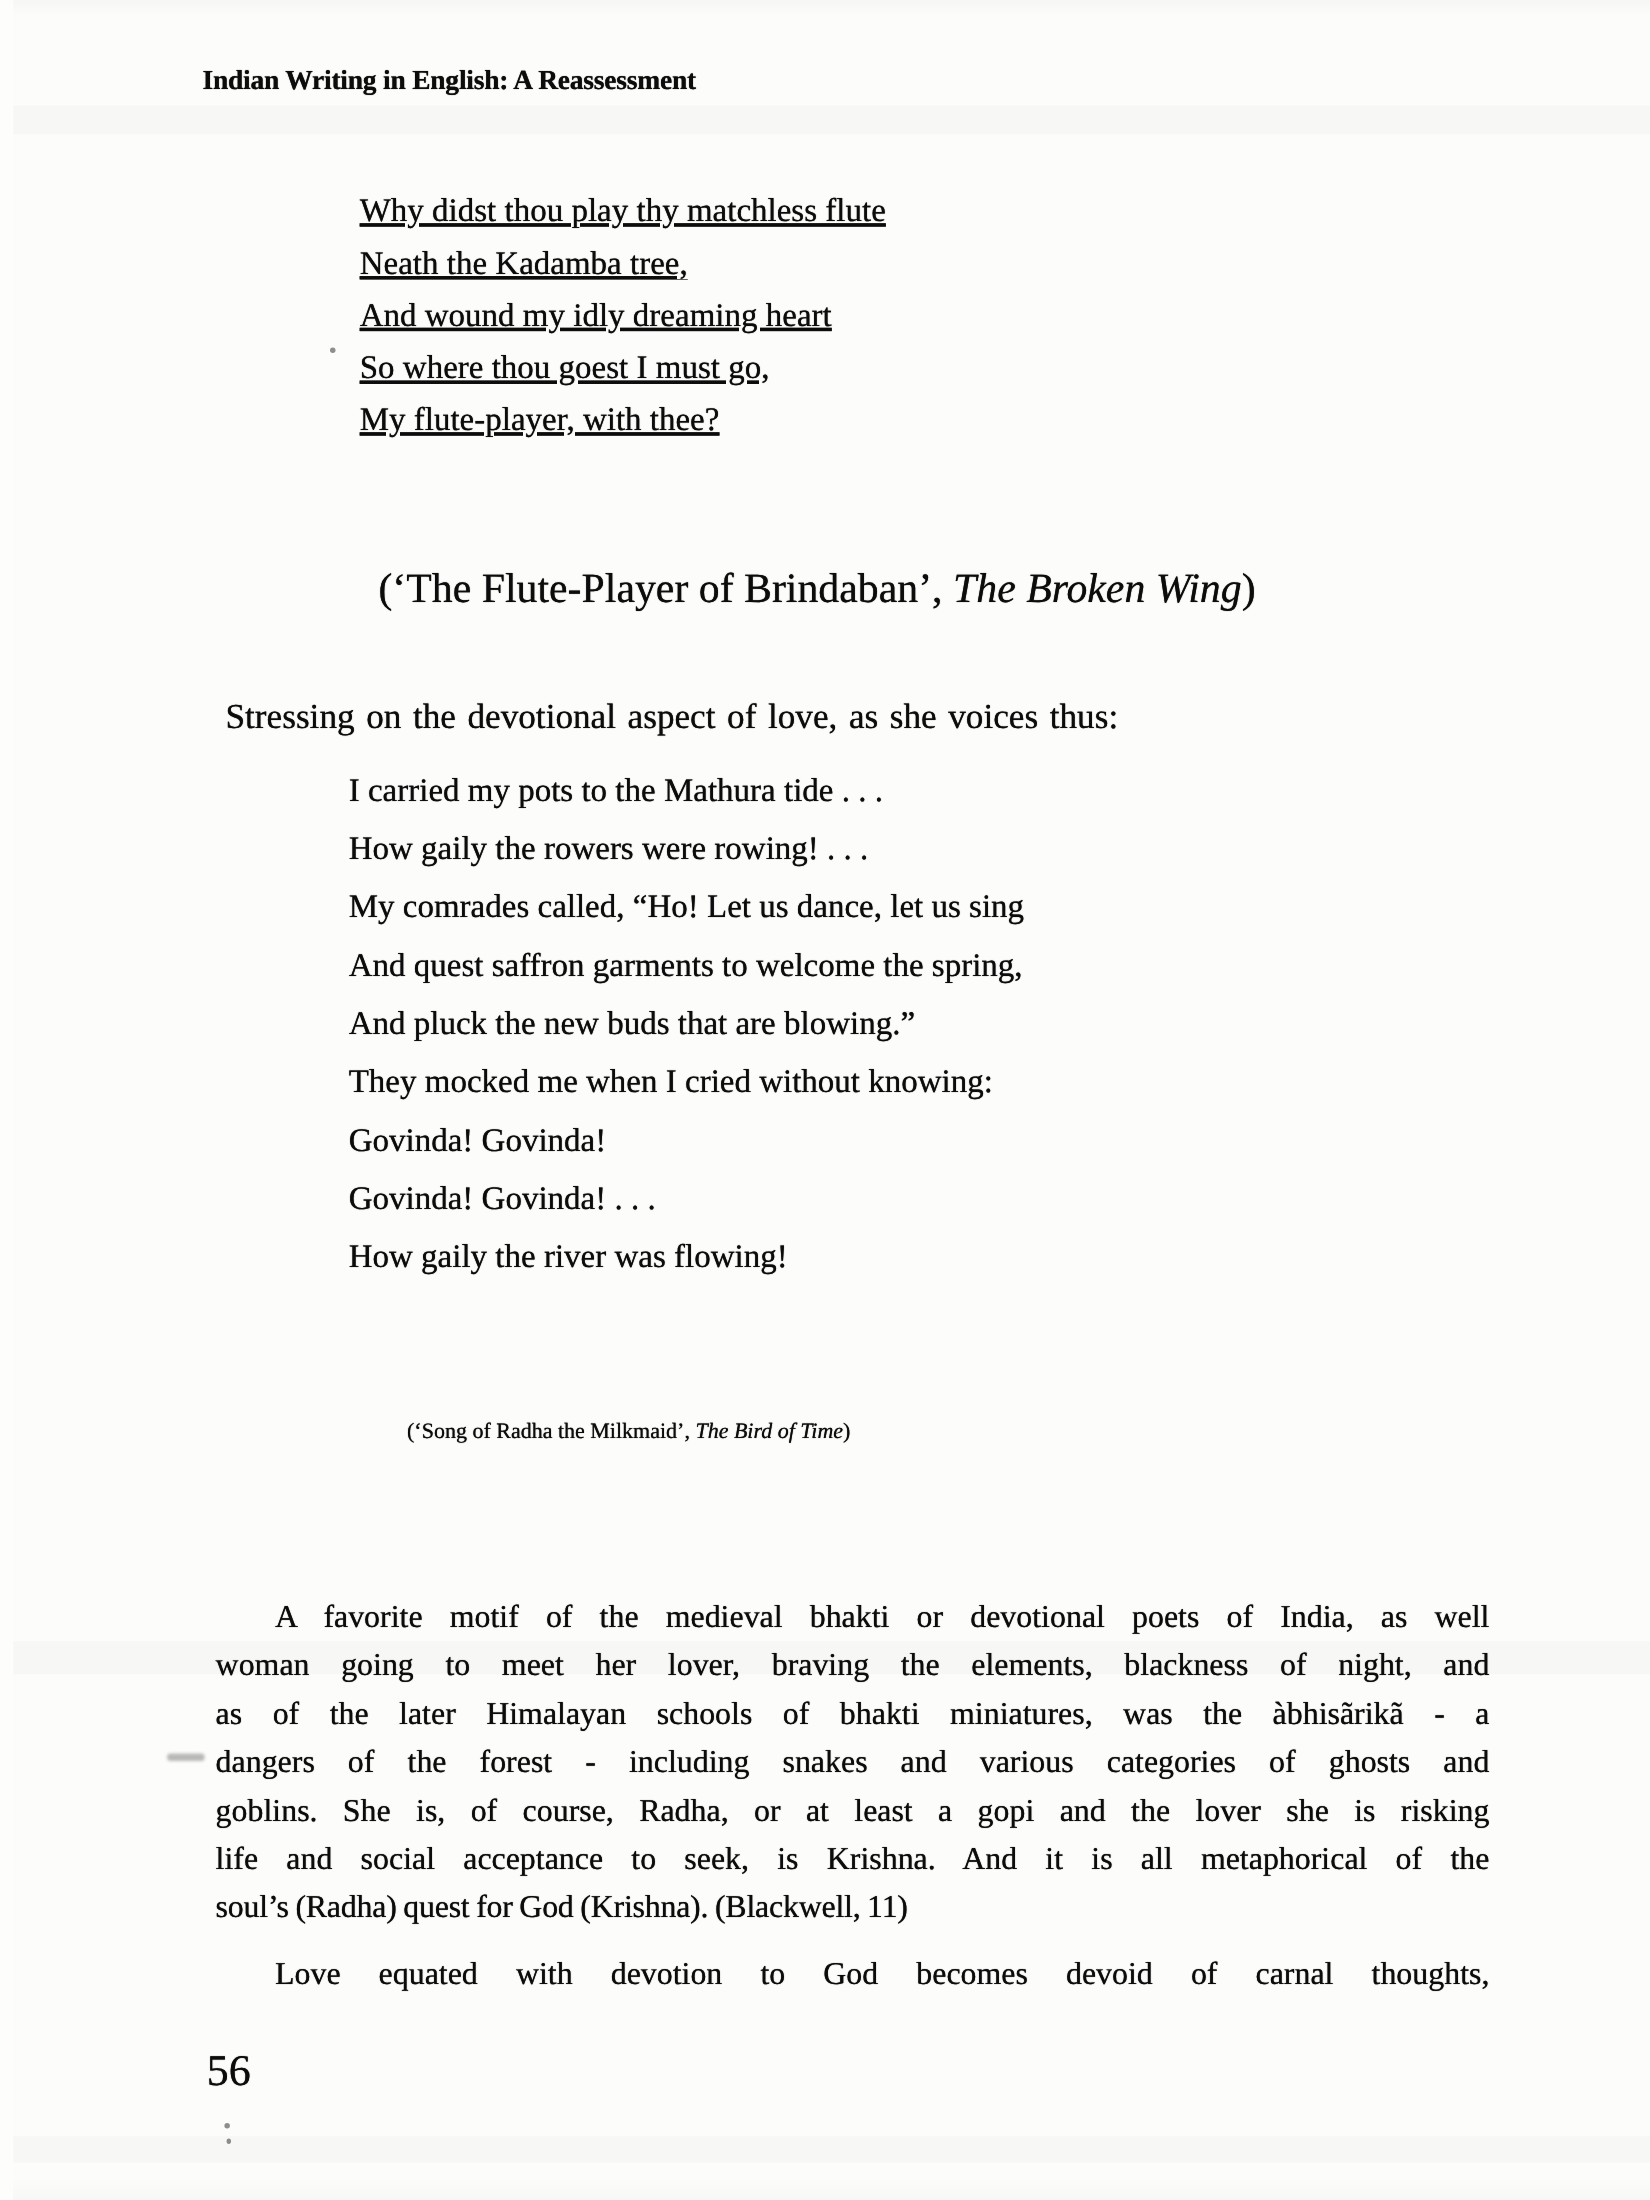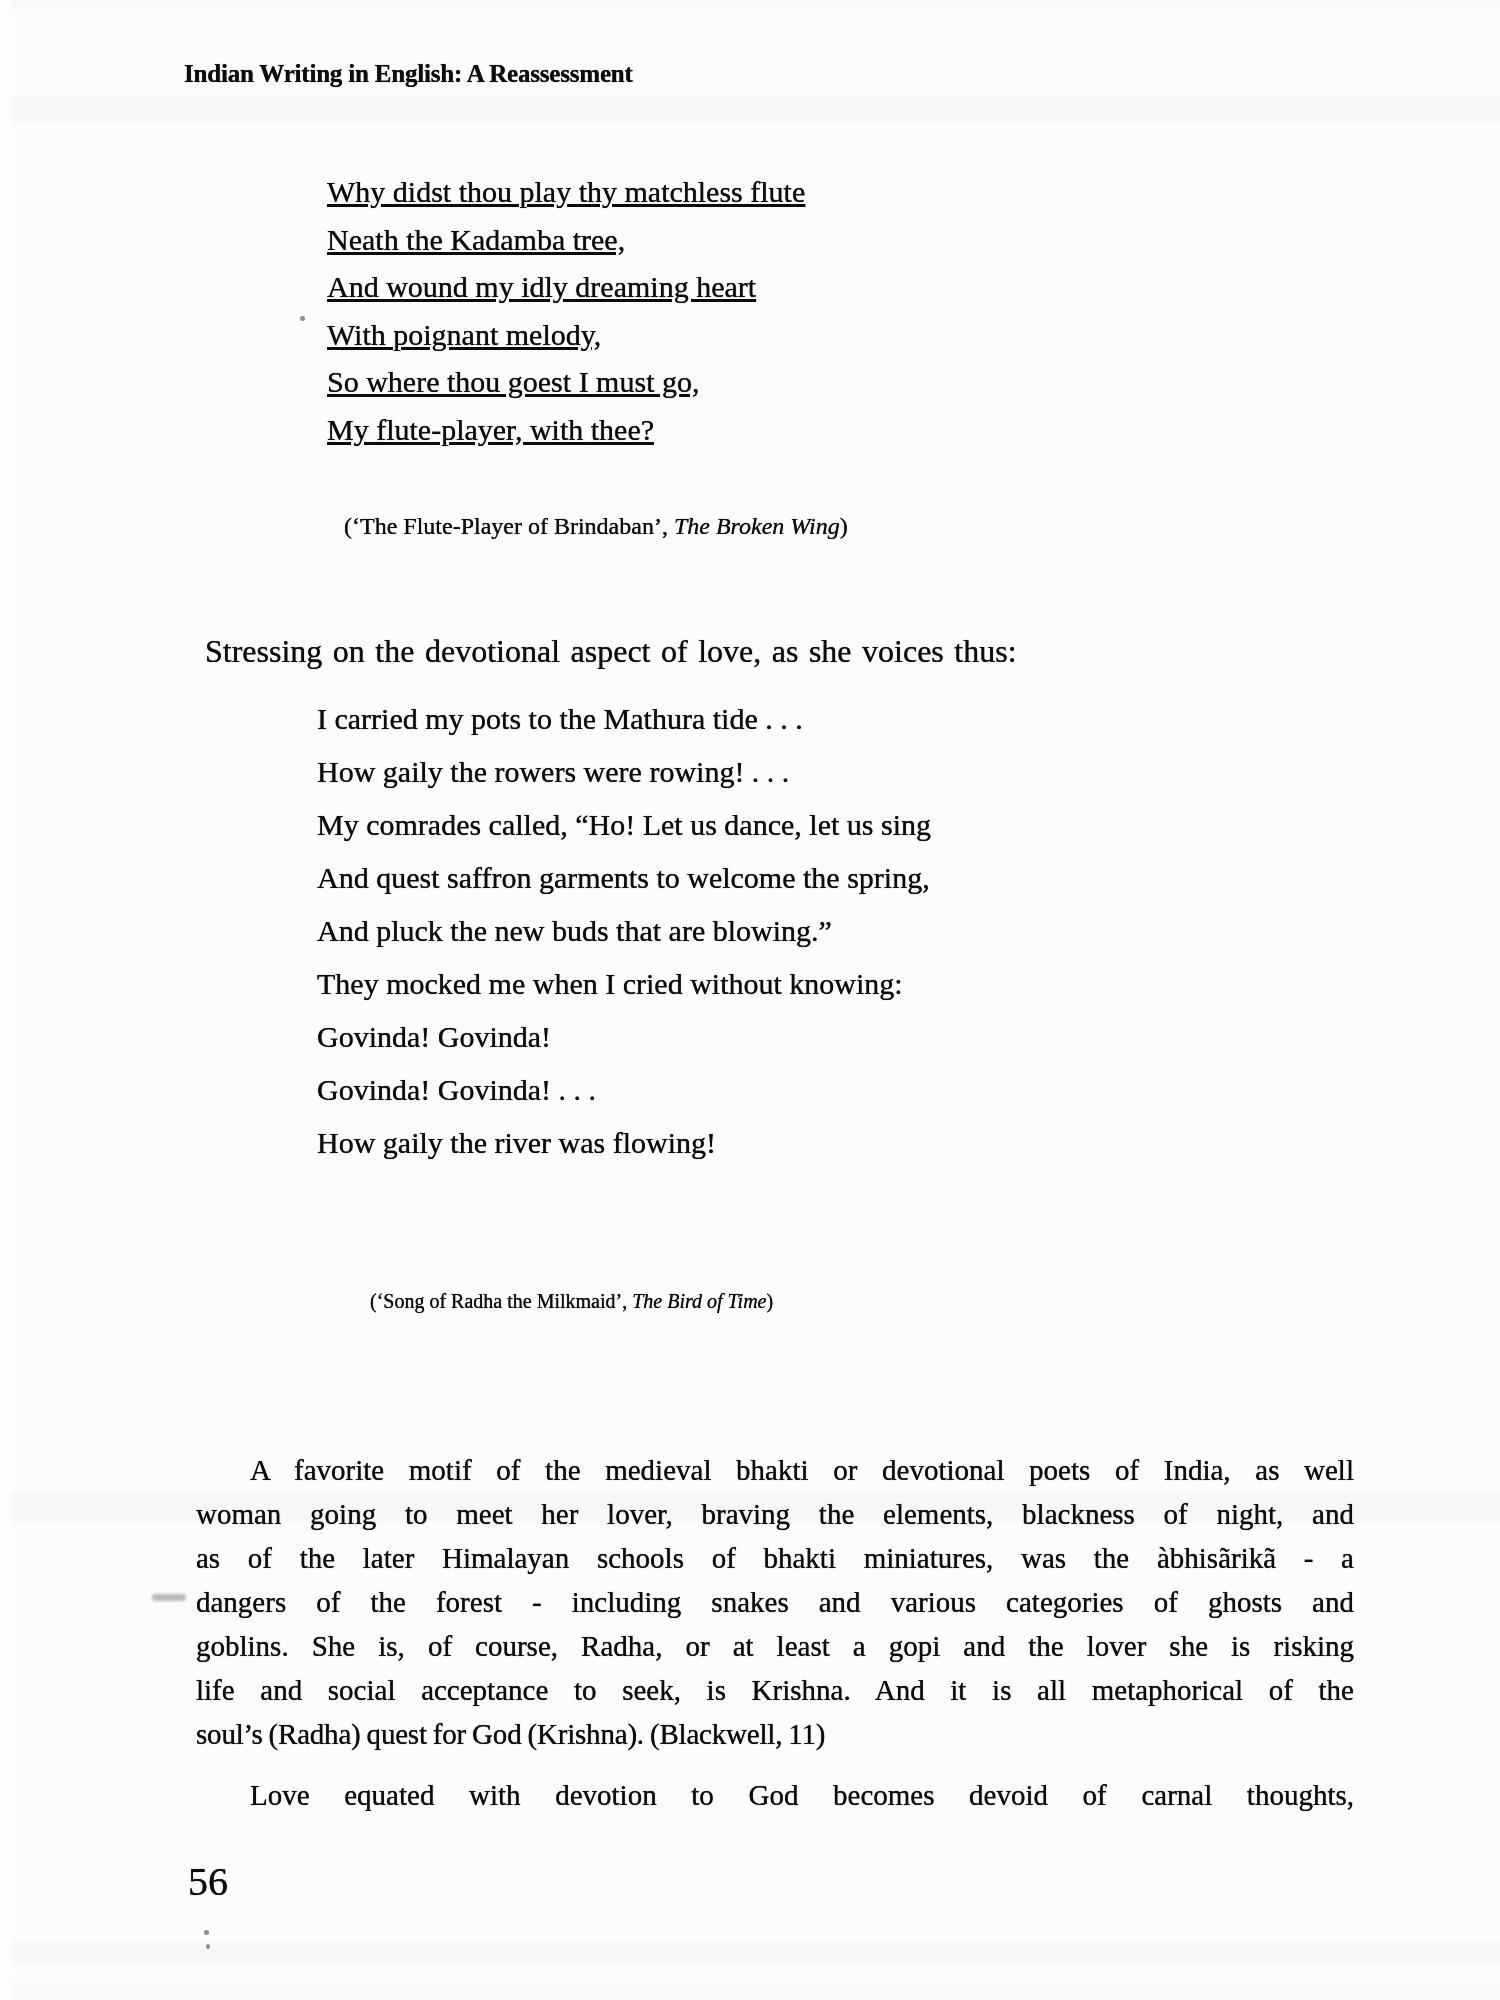--- a/index.html
+++ b/index.html
@@ -17,21 +17,21 @@
       linear-gradient(0deg, rgba(0,0,0,0.02) 0, rgba(0,0,0,0) 20px),
       #fcfcfa;
   }
   .band { position:absolute; left:0; width:100%; background:rgba(110,110,110,0.035); pointer-events:none; }
   .txt { text-shadow: 0 0 1px rgba(0,0,0,0.65), 0 0 0.4px rgba(0,0,0,0.5); }
   .header {
     position:absolute; left:172px; top:60px;
     font-size:25px; font-weight:700; letter-spacing:-0.2px;
   }
   .poem1 { position:absolute; left:315px; top:168px; font-size:30px; line-height:47.5px; white-space:nowrap;text-decoration:underline; }
-  .attr1 { position:absolute; left:332px; top:513px; font-size:24px; white-space:nowrap; }
+  .attr1 { position:absolute; left:332px; top:513px; font-size:38px; white-space:nowrap; }
   .stressing { position:absolute; left:193px; top:633px; font-size:32px; word-spacing:2.5px; white-space:nowrap; }
   .poem2 { position:absolute; left:305px; top:692px; font-size:30px; line-height:53px; white-space:nowrap; }
   .attr2 { position:absolute; left:358px; top:1290px; font-size:20px; white-space:nowrap; }
   .bhakti { position:absolute; left:184px; top:1343px; width:1158px; font-size:29px; line-height:44px; }
   .quote  { position:absolute; left:184px; top:1448px; width:1158px; font-size:29px; line-height:44px; }
   .love   { position:absolute; left:184px; top:1773px; width:1158px; font-size:29px; line-height:44px; }
   .jline { text-align:justify; text-align-last:justify; }
   .indent { padding-left:54px; }
   .tight { letter-spacing:-0.2px; word-spacing:-1px; }
   .it { font-style:italic; }
@@ -47,21 +47,20 @@
   <div class="band" style="top:96px; height:26px;"></div>
   <div class="band" style="top:1492px; height:30px;"></div>
   <div class="band" style="top:1942px; height:24px;"></div>
 
   <div class="header txt">Indian Writing in English: A Reassessment</div>
 
   <div class="poem1 txt">
     <div>Why didst thou play thy matchless flute</div>
     <div>Neath the Kadamba tree,</div>
     <div>And wound my idly dreaming heart</div>
-    <div>With poignant melody,</div>
     <div>So where thou goest I must go,</div>
     <div>My flute-player, with thee?</div>
   </div>
 
   <div class="attr1 txt"><span>(‘The Flute-Player of Brindaban’, </span><span class="it">The Broken Wing</span><span>)</span></div>
 
   <div class="stressing txt">Stressing on the devotional aspect of love, as she voices thus:</div>
 
   <div class="poem2 txt">
     <div>I carried my pots to the Mathura tide . . .</div>

